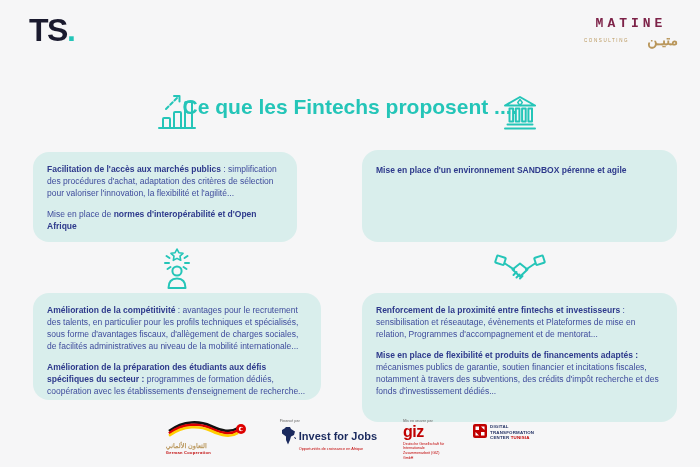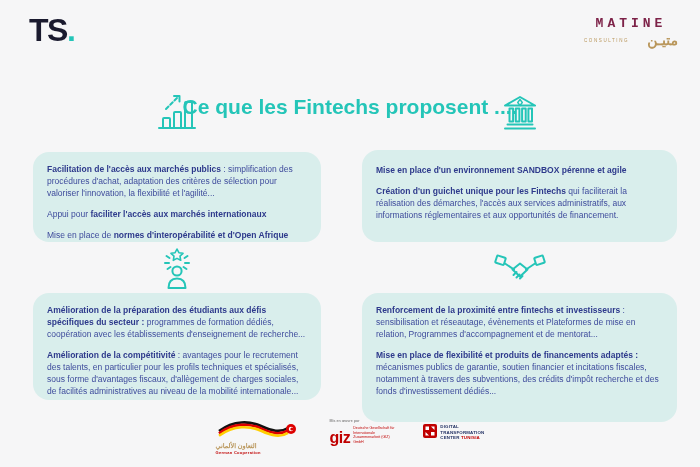--- a/index.html
+++ b/index.html
@@ -25,37 +25,37 @@
   #q3-icon{left:33px;top:247px;width:288px;}
   #q4-icon{left:362px;top:253px;width:315px;}
   .icon-wrap svg{stroke:currentColor;fill:none;stroke-width:2;stroke-linecap:round;stroke-linejoin:round;}
   
   .text-box{
     position:absolute;box-sizing:border-box;
     background:var(--box,#d9eeec);border-radius:16px;
     padding:11px 14px;color:var(--navy,#3e4b9c);
     font-size:8.5px;line-height:1.42;
   }
-  #q1-box{left:33px;top:152px;width:288px;height:90px;}
+  #q1-box{left:33px;top:152px;width:264px;height:90px;}
   #q2-box{left:362px;top:150px;width:315px;height:92px;padding-top:14px;}
   #q3-box{left:33px;top:293px;width:288px;height:107px;}
   #q4-box{left:362px;top:293px;width:315px;height:129px;}
   .text-box p{margin:0 0 9px;}
   .text-box p:last-child{margin-bottom:0;}
   .text-box .b{font-weight:bold;color:var(--navy-bold,#2e3a8c);}
   
   .footer{position:absolute;left:0;right:0;top:419px;display:flex;justify-content:center;align-items:flex-start;gap:26px;}
   .cap{font-size:3.6px;color:#8a8a8a;font-weight:bold;margin-bottom:2px;min-height:5px;}
   .gc{width:88px;}
   .gc-arabic{color:var(--gold,#b9965a);font-size:6.5px;font-weight:bold;margin-top:1px;}
   .gc-latin{color:var(--red,#c00000);font-size:4px;font-weight:bold;letter-spacing:.3px;}
   .ifj-main{display:flex;align-items:center;gap:3px;}
   .ifj-name{color:var(--ifj-navy,#1b2a5e);font-weight:bold;font-size:11px;white-space:nowrap;}
   .ifj-tag{color:var(--red,#c00000);font-size:3.8px;margin-top:1px;margin-left:19px;}
-  .giz-main{display:flex;align-items:flex-end;gap:3px;}
+  .giz-main{display:flex;align-items:flex-start;gap:3px;flex-direction:column;}
   .giz-word{color:var(--red,#c00000);font-size:16px;font-weight:bold;line-height:.8;letter-spacing:-.5px;}
   .giz-desc{color:var(--red,#c00000);font-size:3.6px;line-height:1.3;width:44px;}
   .dtc-main{display:flex;align-items:flex-start;gap:3px;margin-top:5px;}
   .dtc-text{font-size:4.4px;font-weight:bold;line-height:1.25;color:var(--ifj-navy,#1b2a5e);letter-spacing:.2px;}
   .dtc-tunisia{color:var(--red,#c00000);}
 </style>
 </head>
 <body>
 
 <div class="slide">
@@ -118,30 +118,28 @@
       <path d="M41 10.5 L32 16.5"></path>
       <path d="M26 10.5 l7.5 6 -7.5 7 -7.5 -7 Z"></path>
       <path d="M22.5 19 l-3 3"></path>
       <path d="M25.5 21.5 l-3 3"></path>
       <path d="M28.5 23 l-2.5 2.5"></path>
     </svg>
   </div>
 
   <div class="text-box" id="q1-box">
       <p><span class="b">Facilitation de l'accès aux marchés publics</span><span> : simplification des procédures d'achat, adaptation des critères de sélection pour valoriser l'innovation, la flexibilité et l'agilité...</span></p>
-      <p><span>Appui pour </span><span class="b">faciliter l'accès aux marchés internationaux</span></p>
       <p><span>Mise en place de </span><span class="b">normes d'interopérabilité et d'Open Afrique</span></p>
     </div>
   <div class="text-box" id="q2-box">
       <p><span class="b">Mise en place d'un environnement SANDBOX pérenne et agile</span></p>
-      <p><span class="b">Création d'un guichet unique pour les Fintechs</span><span> qui faciliterait la réalisation des démarches, l'accès aux services administratifs, aux informations réglementaires et aux opportunités de financement.</span></p>
     </div>
   <div class="text-box" id="q3-box">
+      <p><span class="b">Amélioration de la compétitivité</span><span> : avantages pour le recrutement des talents, en particulier pour les profils techniques et spécialisés, sous forme d'avantages fiscaux, d'allègement de charges sociales, de facilités administratives au niveau de la mobilité internationale...</span></p>
       <p><span class="b">Amélioration de la préparation des étudiants aux défis spécifiques du secteur :</span><span> programmes de formation dédiés, coopération avec les établissements d'enseignement de recherche...</span></p>
-      <p><span class="b">Amélioration de la compétitivité</span><span> : avantages pour le recrutement des talents, en particulier pour les profils techniques et spécialisés, sous forme d'avantages fiscaux, d'allègement de charges sociales, de facilités administratives au niveau de la mobilité internationale...</span></p>
     </div>
   <div class="text-box" id="q4-box">
       <p><span class="b">Renforcement de la proximité entre fintechs et investisseurs</span><span> : sensibilisation et réseautage, évènements et Plateformes de mise en relation, Programmes d'accompagnement et de mentorat...</span></p>
       <p><span class="b">Mise en place de flexibilité et produits de financements adaptés :</span><span> mécanismes publics de garantie, soutien financier et incitations fiscales, notamment à travers des subventions, des crédits d'impôt recherche et des fonds d'investissement dédiés...</span></p>
     </div>
 
   <div class="footer">
 
     <div class="gc">
       <svg width="82" height="18" viewBox="0 0 82 18">
@@ -149,20 +147,31 @@
         <path d="M3 14.4 C 18 3.4, 34 4.4, 45 9.4 S 64 16.4, 72 11.4" stroke="#dd0000" stroke-width="2.6" fill="none"></path>
         <path d="M3 16.8 C 18 5.8, 34 6.8, 45 11.8 S 64 18.8, 72 13.8" stroke="#ffce00" stroke-width="2.6" fill="none"></path>
         <circle cx="75" cy="10" r="5" fill="#dd0000"></circle>
         <circle cx="75" cy="10" r="2.2" fill="#ffffff"></circle>
         <circle cx="75.8" cy="10" r="1.5" fill="#dd0000"></circle>
       </svg>
       <div class="gc-arabic">التعاون الألماني</div>
       <div class="gc-latin">German Cooperation</div>
     </div>
 
+    <div>
+      <div class="cap">Financé par</div>
+      <div class="ifj-main">
+        <svg width="16" height="20" viewBox="0 0 16 20">
+          <path d="M6 1 L10 1 L11 3 L15 5.5 L14 9 L11 10.5 L10 14 L8 18.5 L6 14 L6 10.5 L2 7.5 L2 4 L4.5 2.5 Z" fill="#1b2a5e"></path>
+          <path d="M14.6 11 l1 2" stroke="#1b2a5e" stroke-width="1"></path>
+        </svg>
+        <span class="ifj-name">Invest for Jobs</span>
+      </div>
+      <div class="ifj-tag">Opportunités de croissance en Afrique</div>
+    </div>
 
     <div>
       <div class="cap">Mis en œuvre par</div>
       <div class="giz-main">
         <span class="giz-word">giz</span>
         <span class="giz-desc">Deutsche Gesellschaft für Internationale Zusammenarbeit (GIZ) GmbH</span>
       </div>
     </div>
 
     <div>

